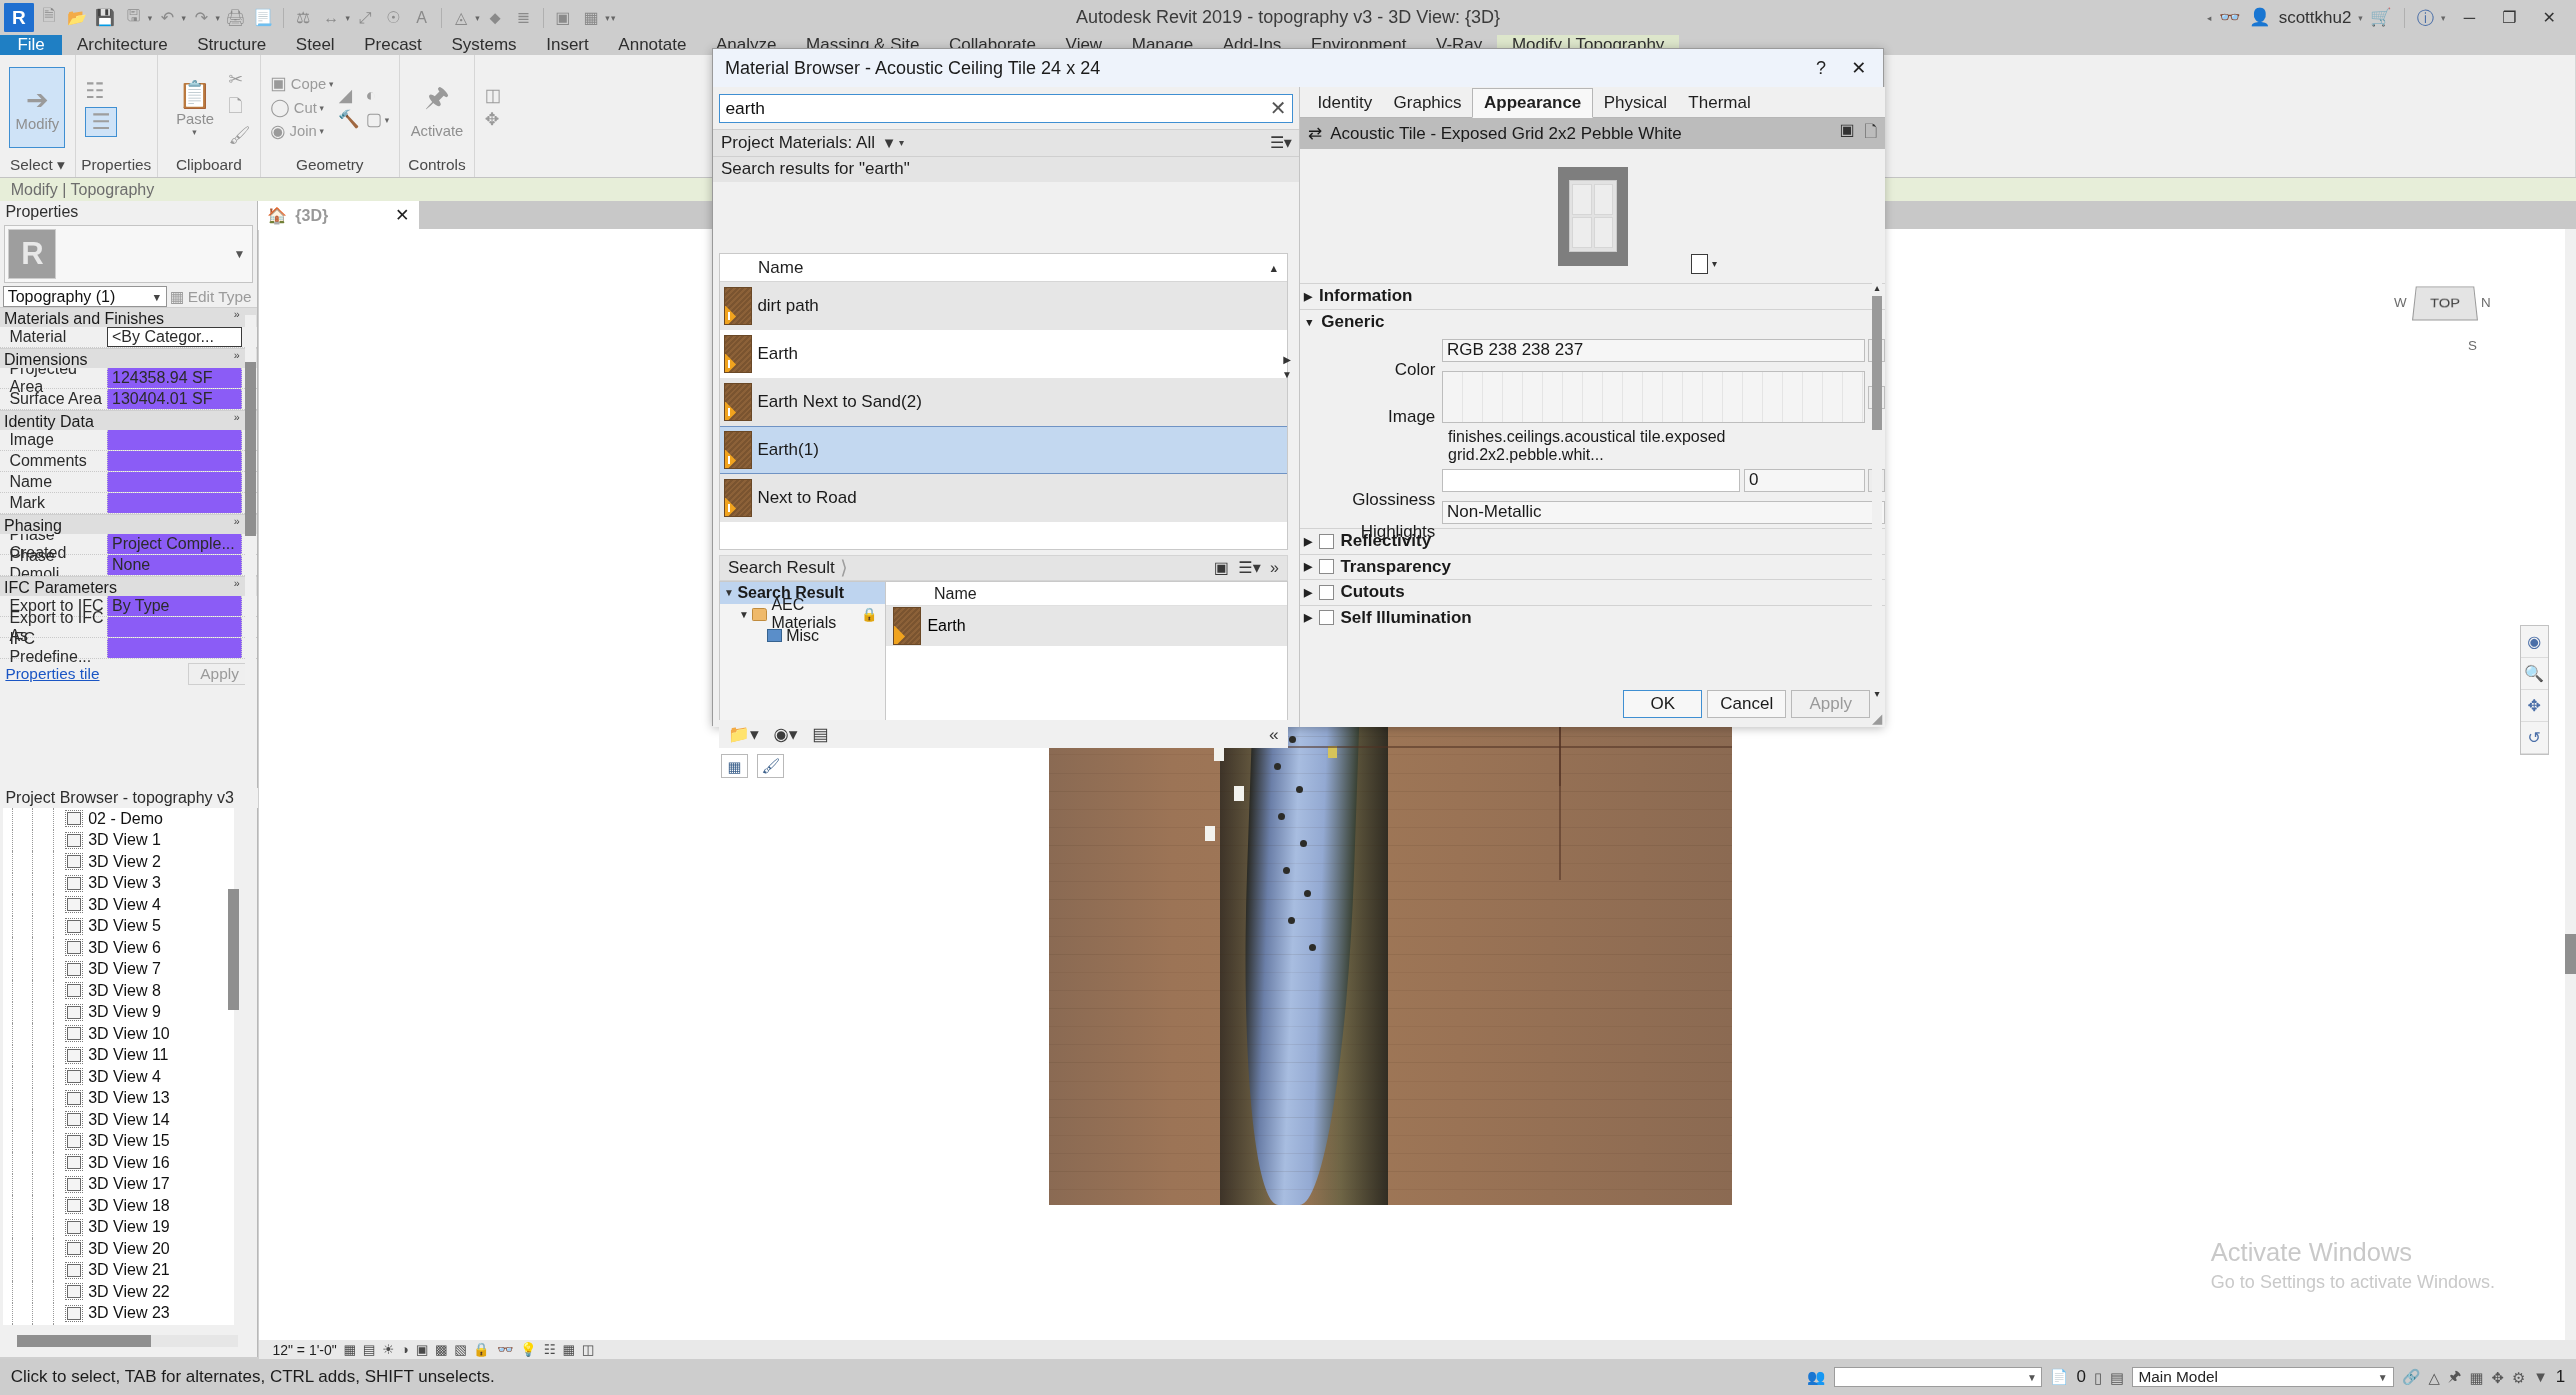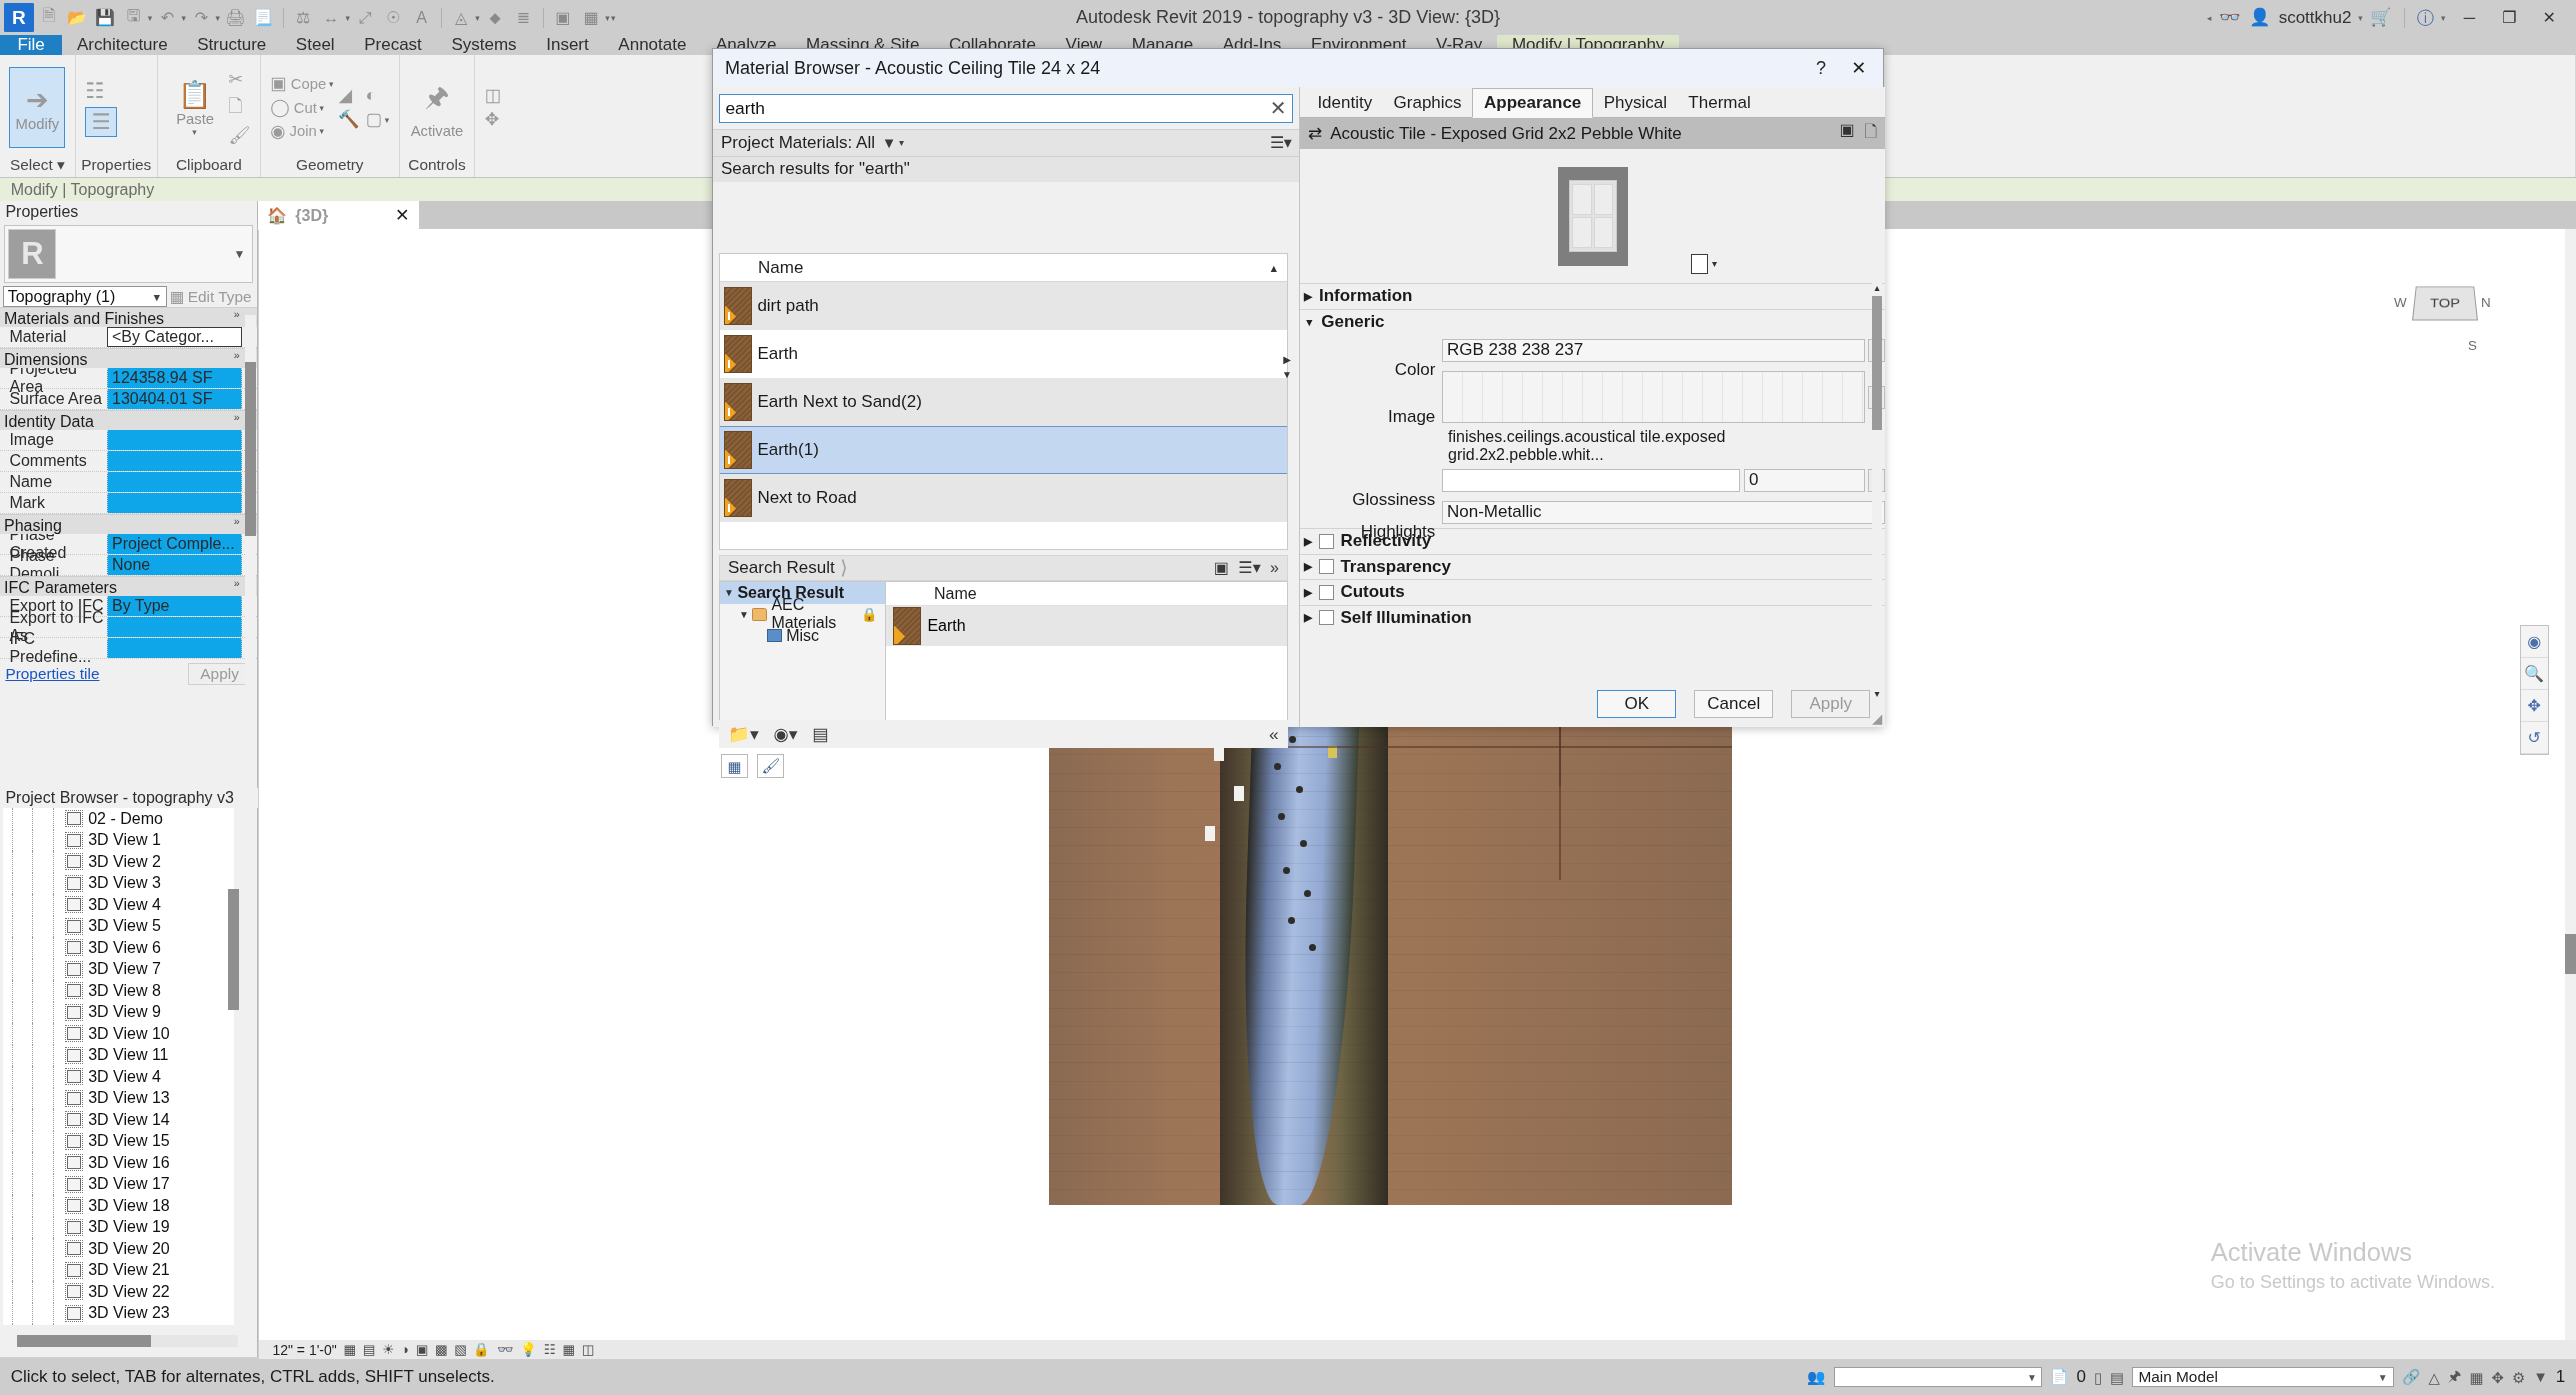--- a/index.html
+++ b/index.html
@@ -110,21 +110,21 @@
   #typesel .dd { margin-left: auto; font-size: 10.7px; color: #444; }
   #edittype { display:flex; align-items:center; gap: 3.4px; font-size: 15.4px; color: #9b9b9b; padding-right: 2.7px; }
   .pgrp {
     background: #dedede; font-size: 16px; color: #1b1b1b; padding: 1.3px 0 1.3px 4px;
     border-top: 0.7px solid #cfcfcf; position: relative; height: 20px;
   }
   .pgrp .chev { position: absolute; right: 17.4px; top: 0px; font-size: 10.7px; color: #444; }
   .prow { display: flex; height: 21px; align-items: stretch; font-size: 16px; border-bottom: 0.7px dotted #c9c9c9; }
   .prow .k { width: 107px; padding-left: 9.4px; color: #2b2b2b; display:flex; align-items:center; }
   .prow .v { flex: 1; padding-left: 4px; color: #2b2b2b; display:flex; align-items:center;
-    border-left: 0.7px dotted #c9c9c9; border-right: 0.7px dotted #c9c9c9; background: #0ea5e9; }
+    border-left: 0.7px dotted #c9c9c9; border-right: 0.7px dotted #c9c9c9; background: #8b5cf6; }
   .prow .v.boxed { border: 0.7px solid #3a3a3a; background: #fff; }
   .prow .tail { width: 14.8px; }
   #props-foot { display: flex; align-items: center; padding: 4px 5.4px; gap: 6.7px; }
   #props-help { color: #1a55c4; text-decoration: underline; font-size: 15.4px; }
   #apply-btn { margin-left: auto; width: 64px; height: 21.5px; background: #efefef; border: 0.7px solid #cfcfcf;
     color: #9a9a9a; font-size: 15.4px; display:flex; align-items:center; justify-content:center; }
   #props-scroll { position: absolute; right: 1.3px; top: 114px; width: 10.7px; height: 376px; background: #f0f0f0;}
   #props-scroll .thumbbar { position: absolute; top: 47px; width: 10.7px; height: 174px; background: #8f8f8f; }
 
   
@@ -342,21 +342,21 @@
                 repeating-linear-gradient(0deg,#f4f4f4 0 17px,#e4e4e4 17px 18px); }
   #imgpath { font-size: 16px; color: #1a1a1a; padding-left: 148px; }
   .slider { flex: 1; height: 23px; border: 0.7px solid #bdbdbd; }
   .slider.filled { background: #c5dcf5; }
   .slider.empty { background: #fff; }
   .numbox { width: 121px; height: 23px; background: #f6f6f6; border: 0.7px solid #bdbdbd;
     display:flex; align-items:center; padding: 0 4px; margin-left: 4px; }
   #right-scroll { position: absolute; right: 2.7px; top: 196px; width: 10.7px; height: 416px; background: #f0f0f0; }
   #right-scroll .thumbbar { position: absolute; top: 0; width: 10.7px; height: 154px; background: #9a9a9a; }
   #right-scroll .ar { position: absolute; width: 10.7px; text-align: center; font-size: 8.7px; color: #333; }
-  #dlg-buttons { position: absolute; right: 14.8px; bottom: 9.4px; display: flex; gap: 18px; }
+  #dlg-buttons { position: absolute; right: 14.8px; bottom: 9.4px; display: flex; gap: 5px; }
   .dbtn { width: 79px; height: 28px; border: 0.7px solid #b9b9b9; background: #f7f7f7;
     display:flex; align-items:center; justify-content:center; font-size: 17px; color: #1a1a1a; }
   .dbtn.primary { border: 1.3px solid #3f8fd2; }
   .dbtn.disabled { color: #9a9a9a; background: #f0f0f0; }
   #resizer { position: absolute; right: 2.7px; bottom: 1.3px; font-size: 13.4px; color: #9a9a9a; }
 </style>
 </head>
 <body>
 
 <div id="titlebar">

